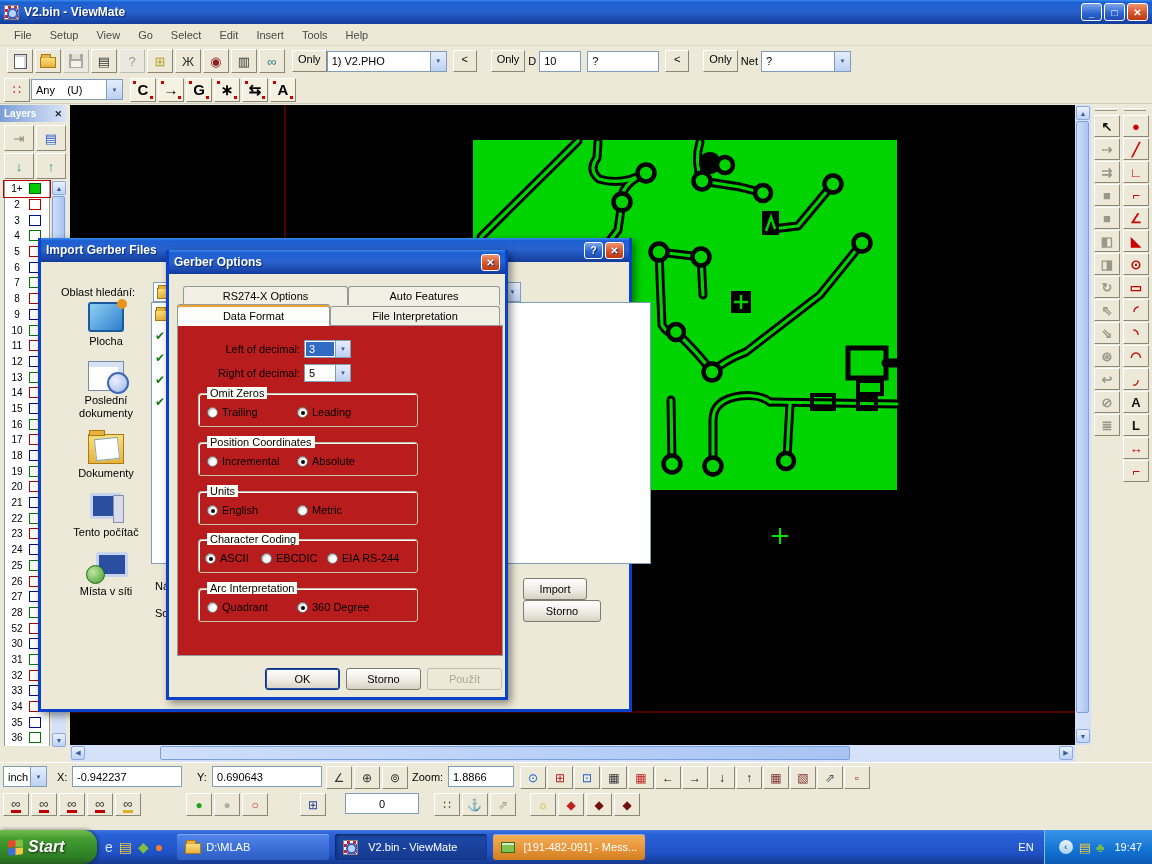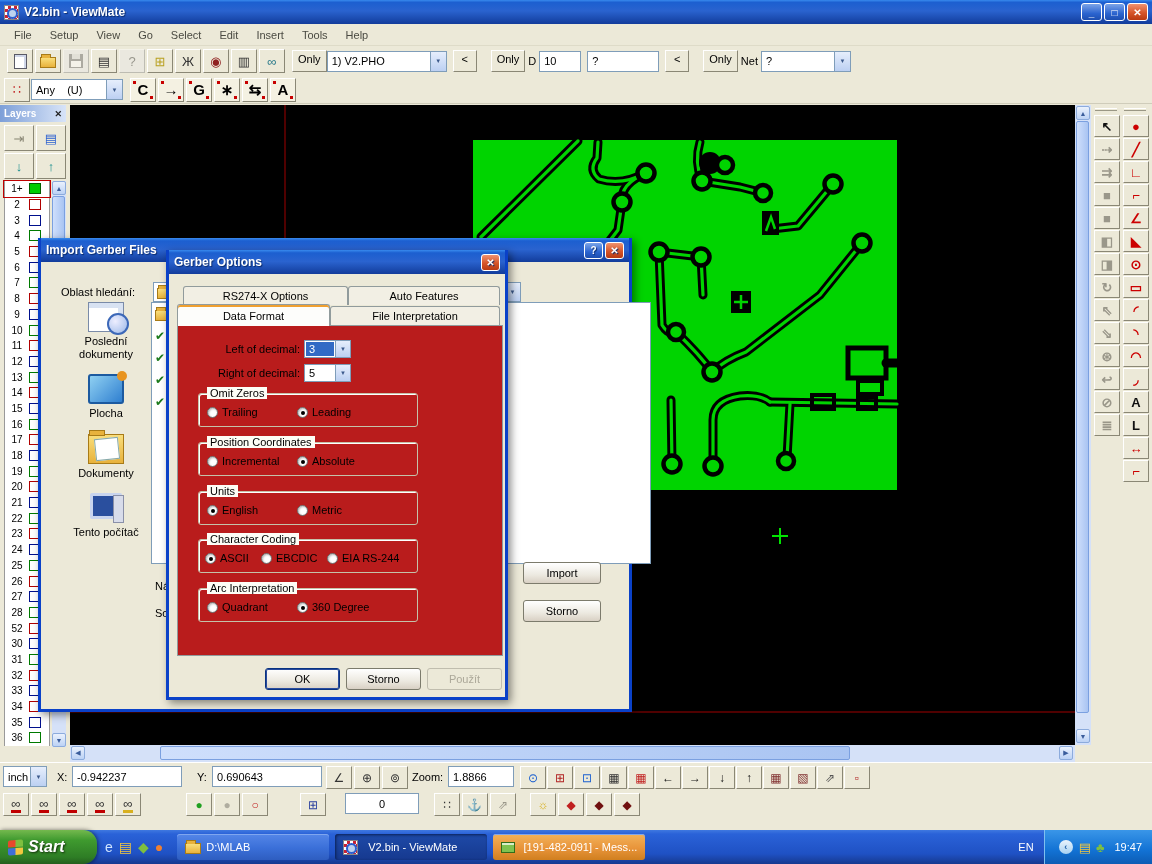--- a/index.html
+++ b/index.html
@@ -674,56 +674,60 @@
       </div>
     </div>
     <span class="abs" style="left:20px;top:48px;">Oblast hledání:</span>
     <div class="combo abs" style="left:112px;top:44px;width:368px;height:20px;">
       <span class="mini-folder" style="margin-left:3px;"></span>
       <span class="val"></span>
       <span class="arrow">▼</span>
     </div>
     <div class="places" id="places">
         <div class="place">
+          <div class="pico desktop"></div>
+          <div class="plabel">Plocha</div>
+        </div>
+        <div class="place">
           <div class="pico recent"></div>
           <div class="plabel">Poslední dokumenty</div>
-        </div>
-        <div class="place">
-          <div class="pico desktop"></div>
-          <div class="plabel">Plocha</div>
         </div>
         <div class="place">
           <div class="pico docs"></div>
           <div class="plabel">Dokumenty</div>
         </div>
         <div class="place">
           <div class="pico comp"></div>
           <div class="plabel">Tento počítač</div>
         </div>
+        <div class="place">
+          <div class="pico net"></div>
+          <div class="plabel">Místa v síti</div>
+        </div>
       </div>
     <div class="filelist" id="filelist">
         <div class="fitem">
           <span class="mini-folder"></span>
         </div>
         <div class="fitem">
           <span>✔</span>
         </div>
         <div class="fitem">
           <span>✔</span>
         </div>
         <div class="fitem">
           <span>✔</span>
         </div>
         <div class="fitem">
           <span>✔</span>
         </div>
       </div>
     <span class="abs" style="left:114px;top:342px;">Ná</span>
     <span class="abs" style="left:114px;top:369px;">So</span>
-    <div class="btn abs" style="left:482px;top:324px;width:78px;">Import</div>
+    <div class="btn abs" style="left:482px;top:340px;width:64px;">Import</div>
     <div class="btn abs" style="left:482px;top:362px;width:78px;">Storno</div>
   </div>
 
   <div class="dlg gerber-dlg">
     <div class="dlg-title">
       <span>Gerber Options</span>
       <div class="dbtns">
         <div class="wbtn close" style="width:19px;height:17px;">✕</div>
       </div>
     </div>

